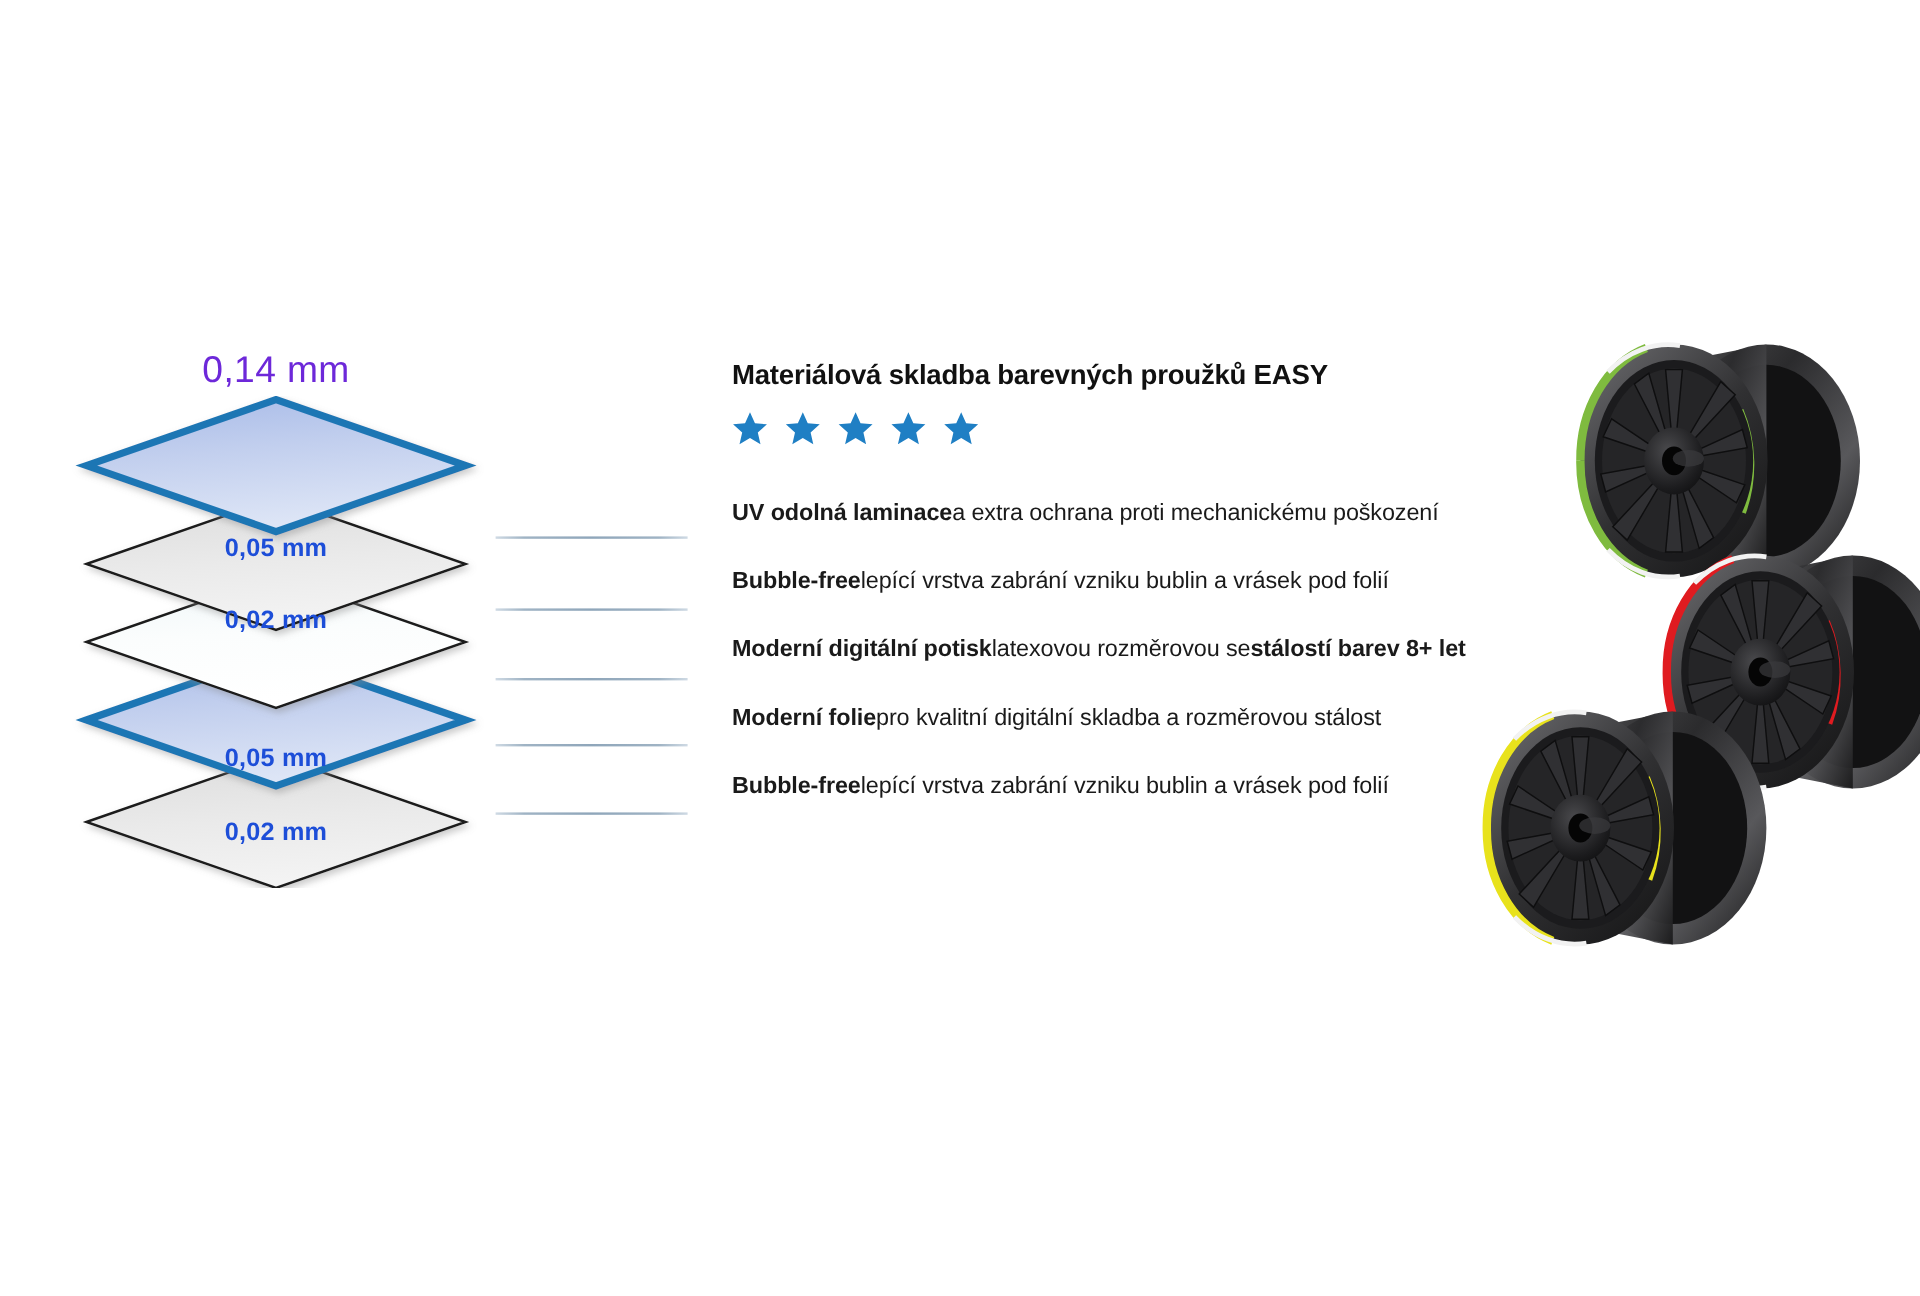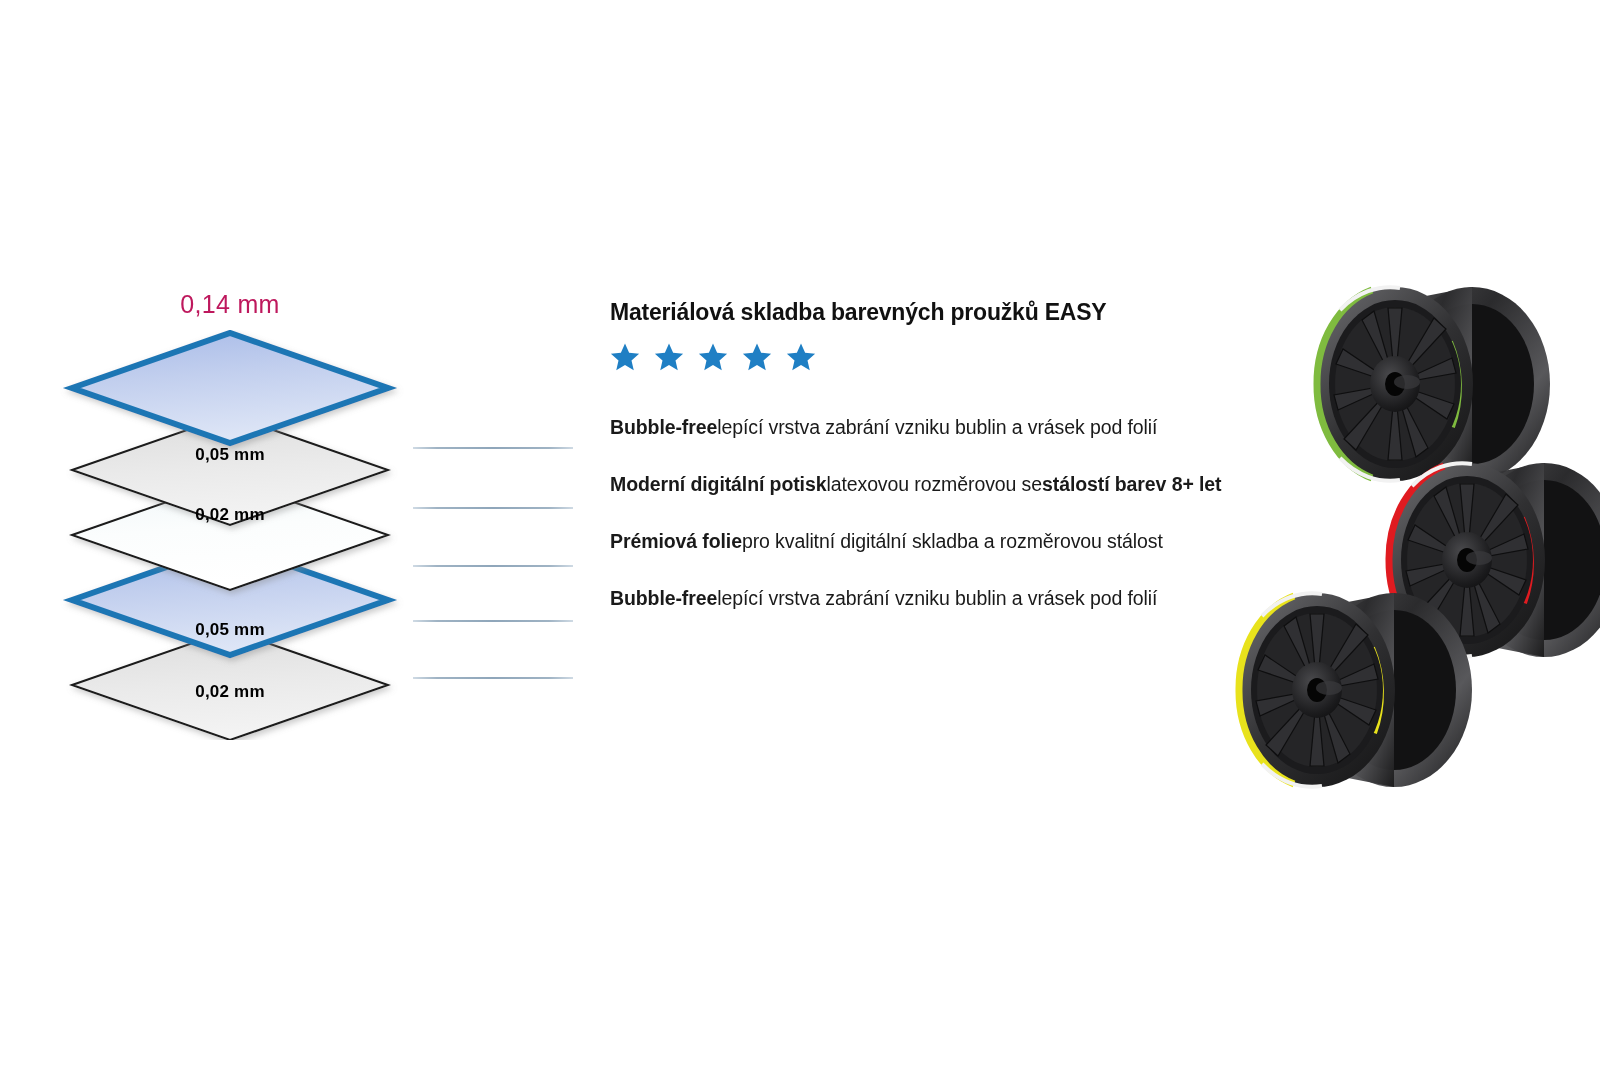--- a/index.html
+++ b/index.html
@@ -23,39 +23,39 @@
     top: 290px;
     width: 380px;
     height: 450px;
   }
   #stack-total-label {
     position: absolute;
     left: 0;
     top: 0;
     width: 380px;
     text-align: center;
-    font-size: 25px;
+    font-size: 31px;
     font-weight: 400;
     letter-spacing: 0.3px;
-    color: #be185d;
+    color: #6d28d9;
   }
   #layer-svg {
     position: absolute;
     left: 0;
     top: 40px;
     width: 380px;
     height: 410px;
   }
   .layer-caption {
     position: absolute;
     width: 380px;
     text-align: center;
-    font-size: 17px;
+    font-size: 21px;
     font-weight: 600;
-    color: #000000;
+    color: #1d4ed8;
     letter-spacing: 0.2px;
   }
 
   
   #connectors {
     position: absolute;
     left: 405px;
     top: 420px;
     width: 180px;
     height: 280px;
@@ -197,31 +197,36 @@
     <svg class="star-icon" viewBox="0 0 24 24">
       <polygon class="star-poly" points="12,1.2 15.3,8.6 23.3,9.3 17.2,14.7 19,22.6 12,18.4 5,22.6 6.8,14.7 0.7,9.3 8.7,8.6" fill="#1f7fc4"></polygon>
     </svg>
     <svg class="star-icon" viewBox="0 0 24 24">
       <polygon class="star-poly" points="12,1.2 15.3,8.6 23.3,9.3 17.2,14.7 19,22.6 12,18.4 5,22.6 6.8,14.7 0.7,9.3 8.7,8.6" fill="#1f7fc4"></polygon>
     </svg>
   </div>
 
   <ul id="feature-list">
     <li class="feature-item">
+      <b>UV odolná laminace</b>
+        <span> a extra ochrana proti mechanickému poškození</span>
+        <b></b>
+    </li>
+    <li class="feature-item">
       <b>Bubble-free</b>
         <span> lepící vrstva zabrání vzniku bublin a vrásek pod folií</span>
         <b></b>
     </li>
     <li class="feature-item">
       <b>Moderní digitální potisk</b>
         <span> latexovou rozměrovou se </span>
         <b>stálostí barev 8+ let</b>
     </li>
     <li class="feature-item">
-      <b>Prémiová folie</b>
+      <b>Moderní folie</b>
         <span> pro kvalitní digitální skladba a rozměrovou stálost</span>
         <b></b>
     </li>
     <li class="feature-item">
       <b>Bubble-free</b>
         <span> lepící vrstva zabrání vzniku bublin a vrásek pod folií</span>
         <b></b>
     </li>
   </ul>
 </div>

